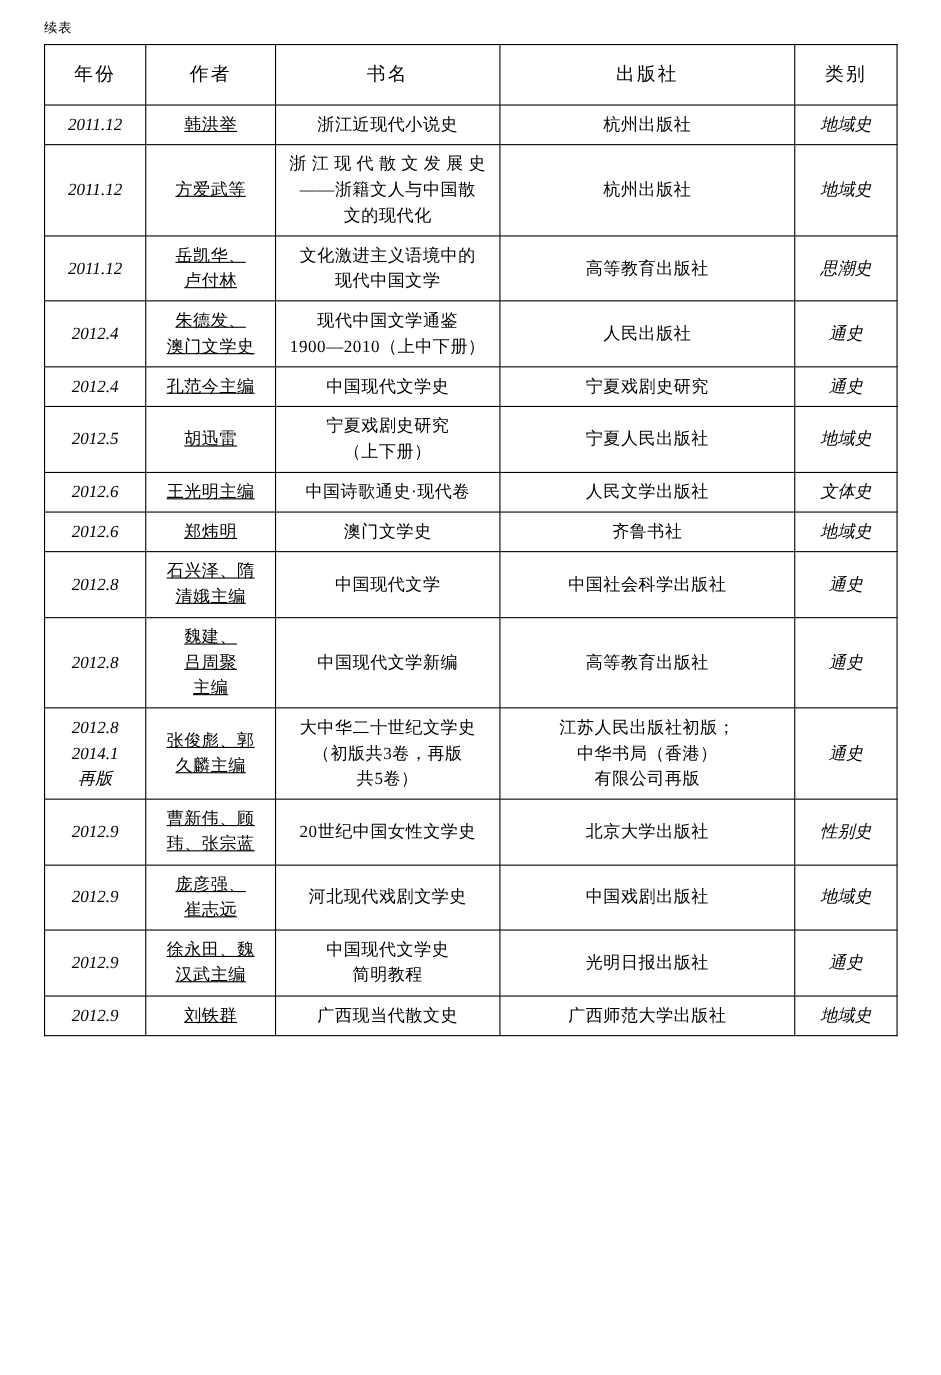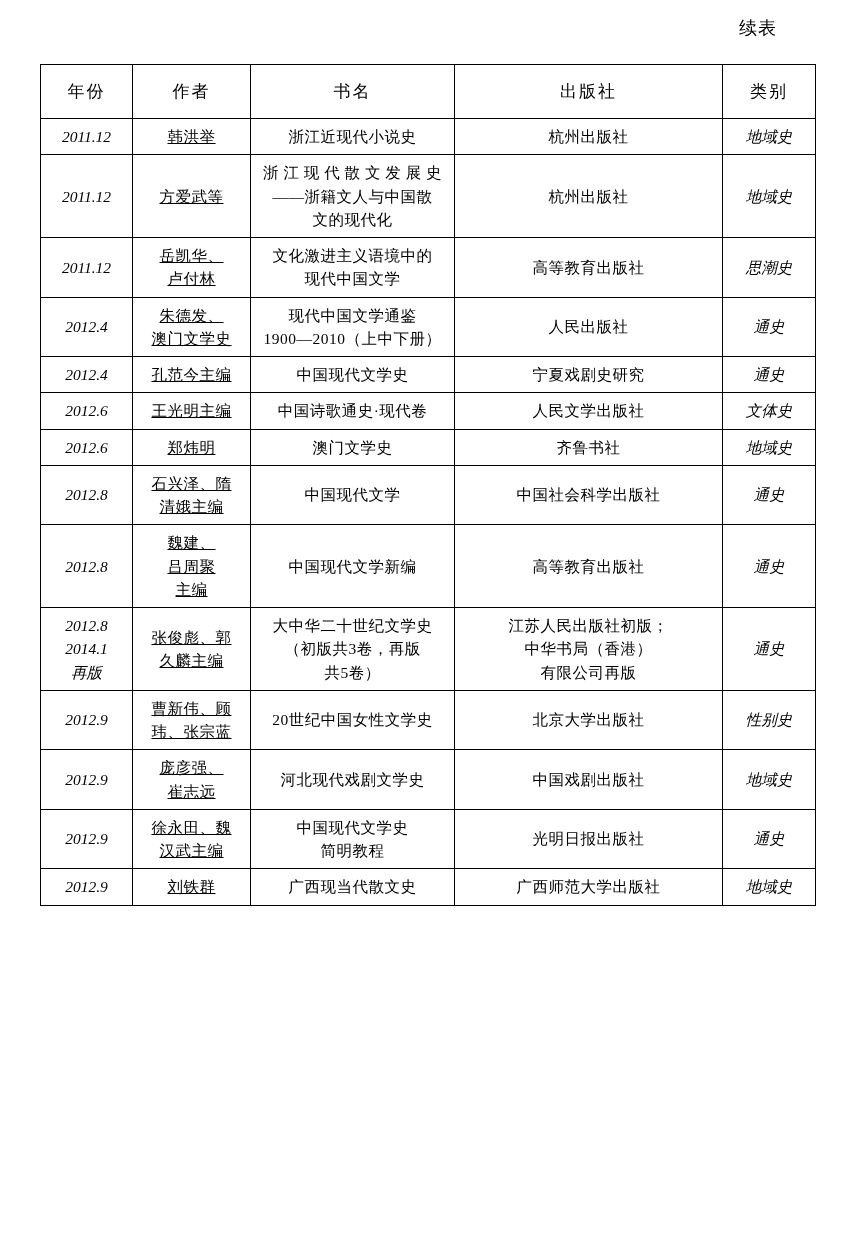--- a/index.html
+++ b/index.html
@@ -15,31 +15,31 @@
     position: relative;
   }
   .page {
     width: 855px;
     height: 1250px;
     box-sizing: border-box;
     padding: 18px 40px 0 40px;
     position: relative;
   }
   .cont-label {
-    text-align: right;
-    font-size: 18px;
+    text-align: left;
+    font-size: 12px;
     letter-spacing: 1px;
     padding-right: 38px;
     padding-bottom: 8px;
     line-height: 1.2;
   }
   table.book-table {
     border-collapse: collapse;
     width: 775px;
-    margin: 16px auto;
+    margin: 0 auto;
     table-layout: fixed;
   }
   table.book-table td, table.book-table th {
     border: 1px solid #000000;
     text-align: center;
     vertical-align: middle;
     font-size: 15.5px;
     line-height: 1.5;
     padding: 6px 4px;
     font-weight: normal;
@@ -176,20 +176,38 @@
           </td>
           <td class="cell-press">
             <span class="ln">宁夏戏剧史研究</span>
           </td>
           <td class="cell-cat">
             <span class="ln">通史</span>
           </td>
         </tr>
         <tr>
           <td class="cell-year">
+            <span class="ln">2012.5</span>
+          </td>
+          <td class="cell-author">
+            <span class="ln">胡迅雷</span>
+          </td>
+          <td class="cell-title">
+            <span class="ln">宁夏戏剧史研究</span>
+            <span class="ln">（上下册）</span>
+          </td>
+          <td class="cell-press">
+            <span class="ln">宁夏人民出版社</span>
+          </td>
+          <td class="cell-cat">
+            <span class="ln">地域史</span>
+          </td>
+        </tr>
+        <tr>
+          <td class="cell-year">
             <span class="ln">2012.6</span>
           </td>
           <td class="cell-author">
             <span class="ln">王光明主编</span>
           </td>
           <td class="cell-title">
             <span class="ln">中国诗歌通史·现代卷</span>
           </td>
           <td class="cell-press">
             <span class="ln">人民文学出版社</span>

